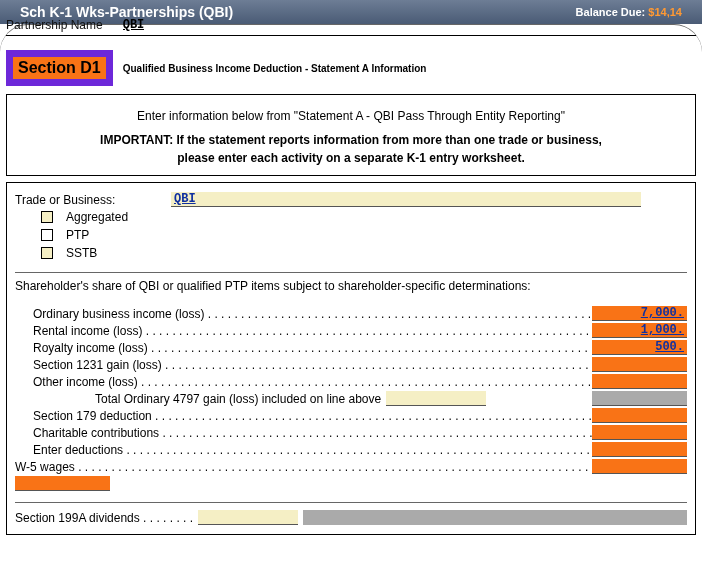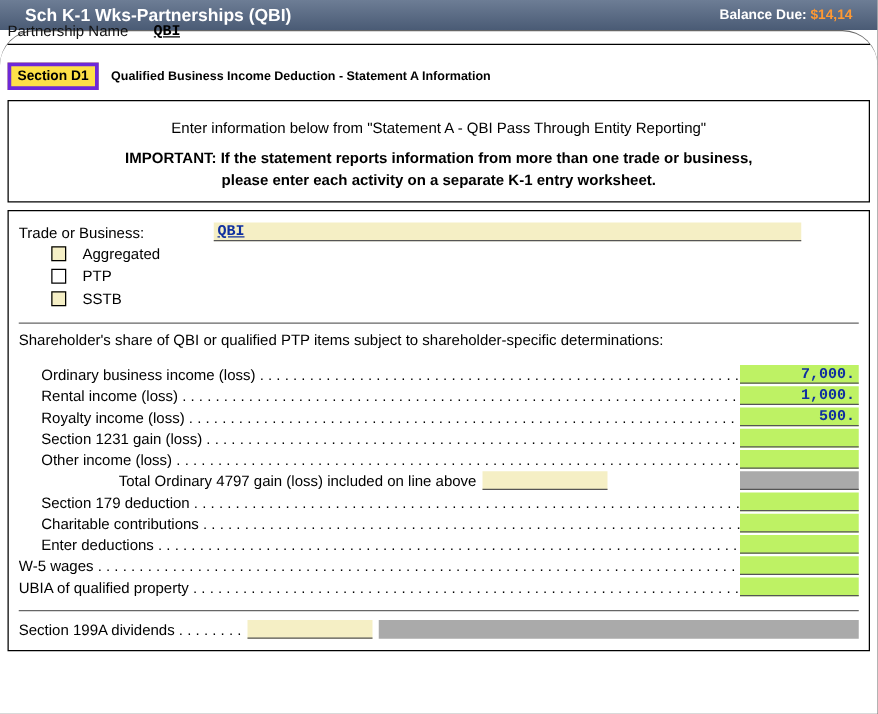--- a/index.html
+++ b/index.html
@@ -25,21 +25,21 @@
   .titlebar .amount { color: #ff9933; }
   .content { padding: 0 6px; border-top:1px solid #666;border-radius:28px;}
   .partner-row { display:flex; align-items:center; padding:1px 0 3px; border-bottom: 1px solid #000; gap:20px;}
   .partner-row .lbl { color:#111; font-size:12px;}
   .partner-row .val { font-family: 'Courier New', monospace; font-weight:bold; color:#000; text-decoration: underline; overflow:hidden;}
   .section-head {
     display:flex; align-items:center; gap:10px;
     margin: 14px 0 8px;
   }
   .section-tag {
-    border:3px solid #6d28d9; background:#fde047; padding:2px 5px; font-weight:bold; font-size:11px;
+    border:7px solid #6d28d9; background:#f97316; padding:2px 5px; font-weight:bold; font-size:16px;
   }
   .section-title { font-weight:bold; font-size:10px; }
   .box {
     border:1px solid #000;
     padding:8px;
     margin-bottom:6px;
   }
   .center { text-align:center; }
   .important { font-weight:bold; text-align:center; margin-top:8px; line-height:1.5;}
   .row { display:flex; align-items:center; min-height:17px; gap:6px;}
@@ -74,27 +74,28 @@
     white-space:nowrap;
     overflow:hidden;
     flex:1;
   }
   .line-item .label::after {
     content: " . . . . . . . . . . . . . . . . . . . . . . . . . . . . . . . . . . . . . . . . . . . . . . . . . . . . . . . . . . . . . . . . . . . . . . . . . . . . . . . . . . . . . . . . . . . . . . . . . . . . .";
     letter-spacing: 0px;
   }
   .num-field {
     width:95px; height:15px;
-    background:#bef264;
+    background:#f97316;
     display:inline-block;
     text-align:right;
     font-family:'Courier New', monospace;
     font-weight:bold;
     color:#1030a0;
     padding:0 3px;
+    text-decoration: underline;
     border-bottom:1px solid #555;
   }
   .num-field.gray { background:#aaa; text-decoration:none;}
   .inline-field {
     width:100px; height:15px;
     background:#f5efc5;
     display:inline-block;
     border-bottom:1px solid #555;
     vertical-align:middle;
   }
@@ -199,21 +200,20 @@
     </div>
     <div class="line-item sub1">
       <span class="label">Enter deductions</span>
       <span class="num-field"></span>
     </div>
     <div class="line-item">
       <span class="label">W-5 wages</span>
       <span class="num-field"></span>
     </div>
     <div class="line-item">
-      <span class="label">UBIA of qualified property</span>
       <span class="num-field"></span>
     </div>
 
     <hr class="sep">
 
     <div class="line-item-nodots">
       <span class="div-lbl div-dots">Section 199A dividends</span>
       <span style="width:5px"></span>
       <span class="inline-field"></span>
       <span style="width:5px"></span>

